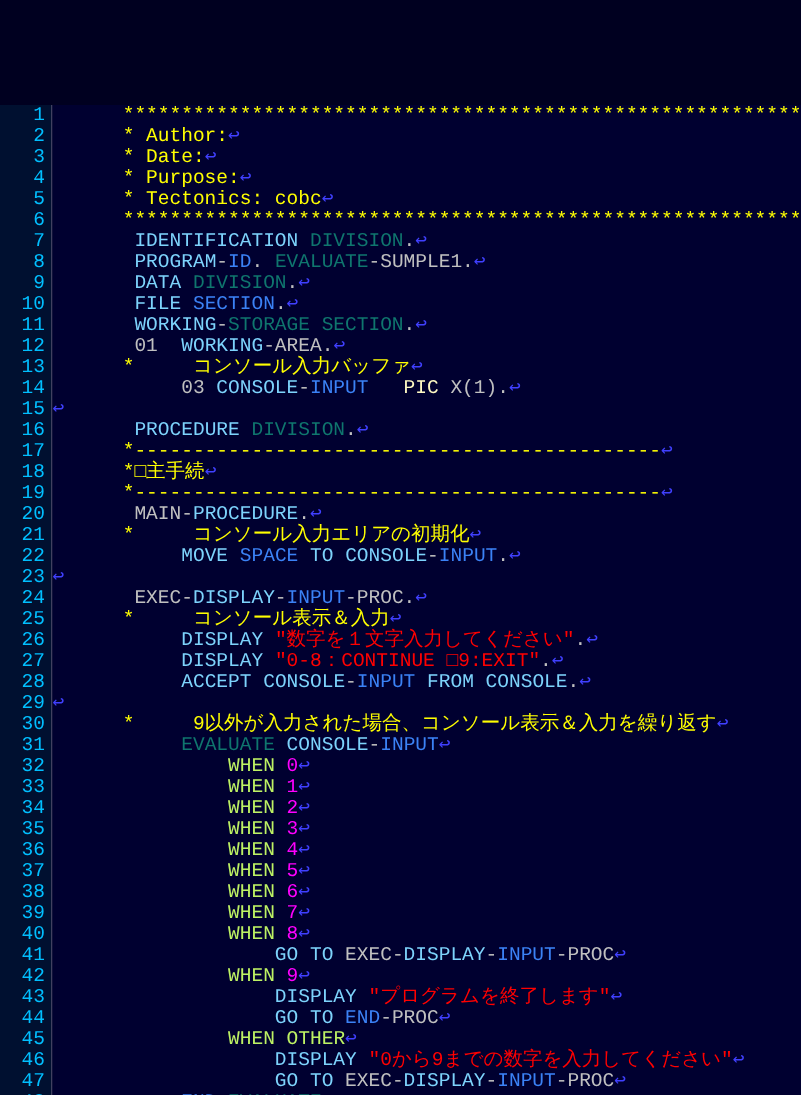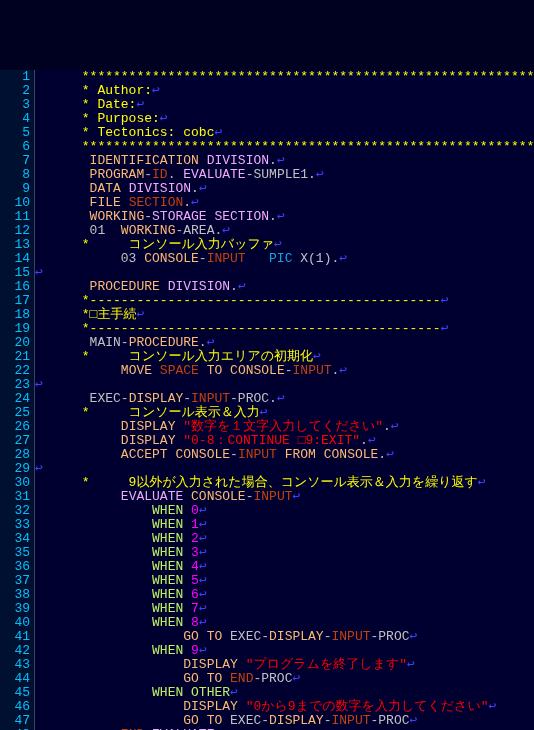--- a/index.html
+++ b/index.html
@@ -1,23 +1,23 @@
 <!DOCTYPE html>
 <html><head>
 <meta charset="utf-8">
 <style>
   html,body{margin:0;padding:0;background:#000020;font-family:'Courier New',monospace;font-size:13px;line-height:14px;white-space:pre;color:#c0c0c0}
   .wrap{display:flex}
   .gutter{width:30px;text-align:right;color:#00bfff;background:#001030;padding-right:4px;border-right:1px solid #404060;user-select:none}
   .code{flex:1;background:#000030;overflow:hidden}
   .gutter div, .code div{height:14px}
-  .c-kw{color:#fdba74}          
-  .c-sec{color:#c2410c}         
-  .c-div{color:#f0abfc}
-  .c-pic{color:#0ea5e9}
+  .c-kw{color:#7dd3fc}          
+  .c-sec{color:#3b82f6}         
+  .c-div{color:#0f766e}
+  .c-pic{color:#fef9c3}
   .c-cmt{color:#ffff00}         
   .c-str{color:#ff0000}         
   .c-num{color:#ff00ff}
   .c-plain{color:#c0c0c0}
   .c-when{color:#bef264}
   .crlf{color:#4040ff}
 </style>
 </head>
 <body>
 

